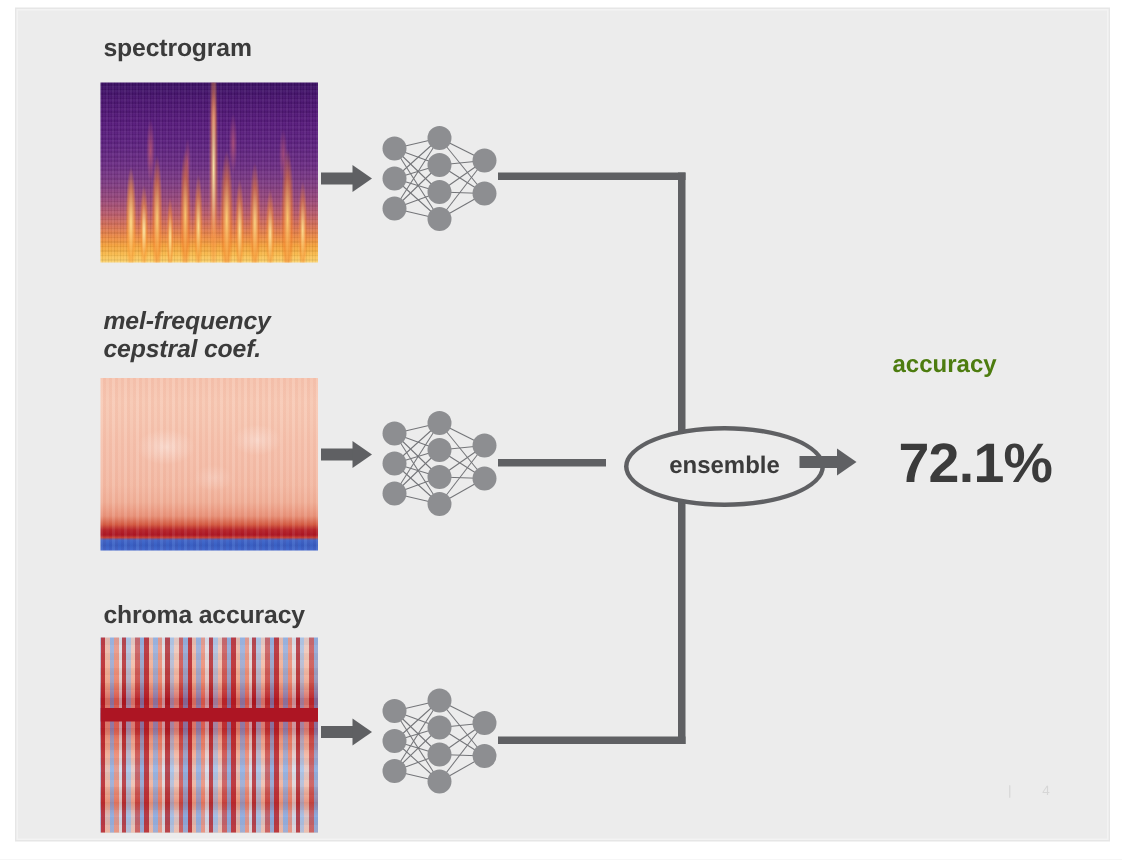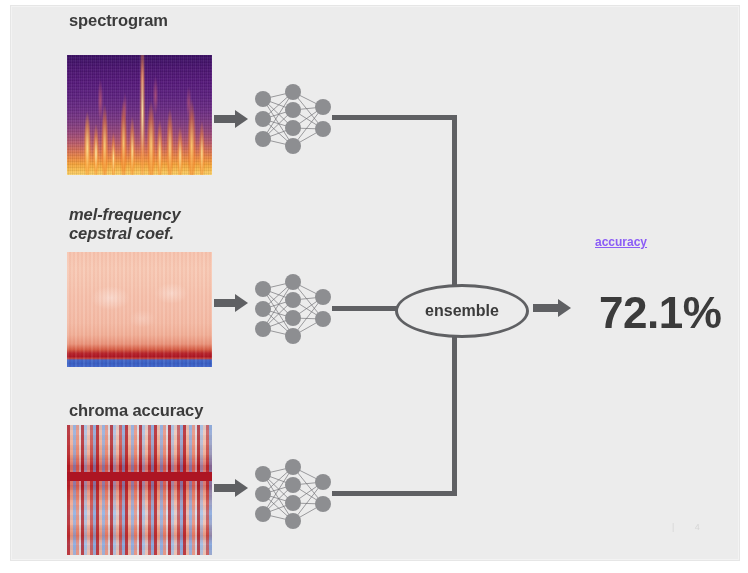--- a/index.html
+++ b/index.html
@@ -179,47 +179,46 @@
     align-items:center;
     justify-content:center;
     color:#3b3b3b;
     font-size:16px;
     font-weight:bold;
   }
 
   
   .acc-label{
     position:absolute;
-    color:#8b5cf6;
-    font-size:12px;
+    color:#4d7c0f;
+    font-size:16px;
     font-weight:bold;
-    text-decoration:underline;
   }
   .acc-value{
     position:absolute;
     color:#3b3b3b;
-    font-size:44px;
+    font-size:37px;
     font-weight:bold;
     letter-spacing:-0.5px;
   }
 
   
   .page-marker{
     position:absolute;
     color:#d6d6d6;
     font-size:9px;
     letter-spacing:9px;
   }
 </style>
 </head>
 <body>
 
 <div id="slide">
 
-  <div class="feat-label" style="left:57px;top:4px;">spectrogram</div>
+  <div class="feat-label" style="left:57px;top:16px;">spectrogram</div>
 
   <div class="feat-img spectro" style="left:55px;top:48px;height:120px;"></div>
 
   <div class="arrow" style="left:202px;top:103px;width:36px;height:18px;">
     <div class="shaft"></div>
     <div class="head"></div>
   </div>
 
   <div class="nn" style="left:235px;top:76px;">
     <svg width="92" height="72" viewBox="0 0 92 72">
@@ -358,21 +357,21 @@
   </div>
 
   <div class="bus" style="left:320px;top:108px;width:125px;height:5px;"></div>
   <div class="bus" style="left:440px;top:108px;width:5px;height:190px;"></div>
 
   <div class="bus" style="left:320px;top:299px;width:72px;height:5px;"></div>
 
   <div class="bus" style="left:320px;top:484px;width:125px;height:5px;"></div>
   <div class="bus" style="left:440px;top:306px;width:5px;height:183px;"></div>
 
-  <div class="ensemble" style="left:383px;top:277px;width:128px;height:48px;justify-content:center;">
+  <div class="ensemble" style="left:404px;top:277px;width:128px;height:48px;justify-content:center;">
     <span>ensemble</span>
   </div>
 
   <div class="arrow" style="left:521px;top:292px;width:40px;height:18px;">
     <div class="shaft" style="width:26px;"></div>
     <div class="head" style="left:25px;"></div>
   </div>
 
   <div class="acc-label" style="left:583px;top:228px;">accuracy</div>
 

